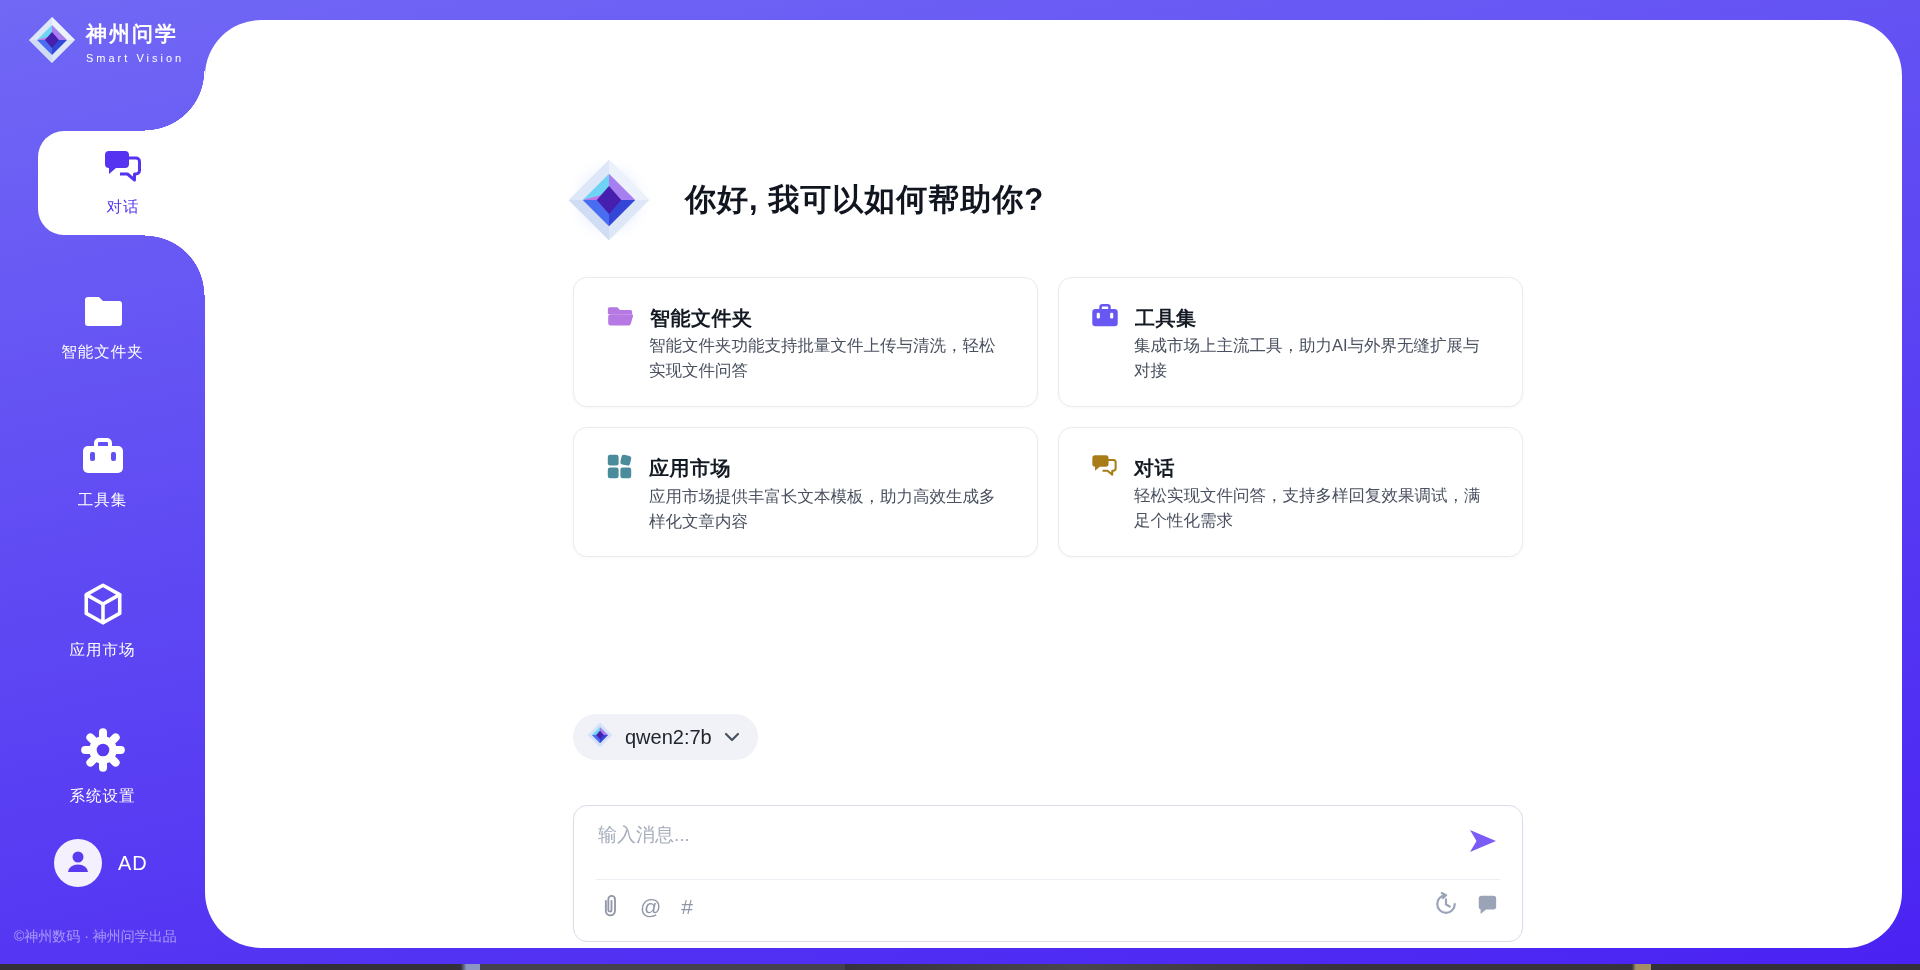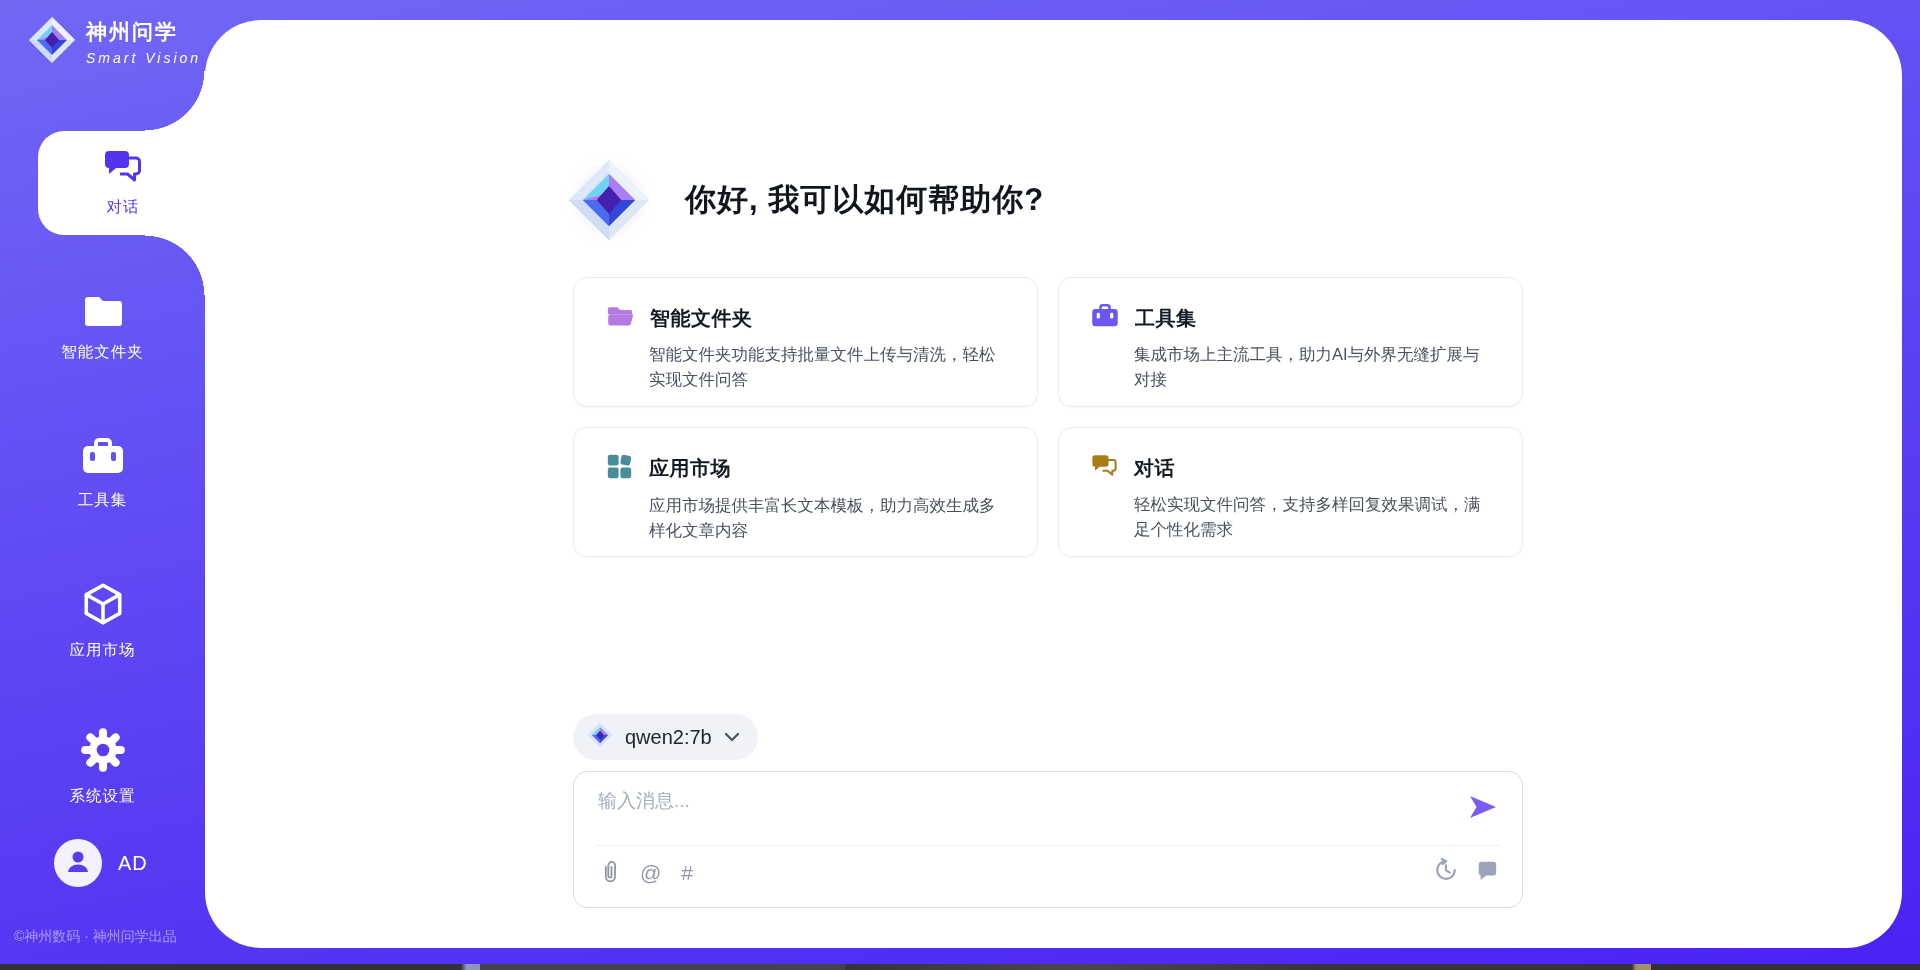--- a/index.html
+++ b/index.html
@@ -18,21 +18,21 @@
     background:linear-gradient(90deg,#34303a 0%,#34303a 24%,#8c96c0 24.3%,#8c96c0 25%,
       #454250 25%,#454250 44%,#37333d 44%,#4a4650 56%,#37333d 70%,#37333d 85%,
       #a29064 85.2%,#a29064 86%,#34303a 86%,#34303a 100%); }
 
   
   .sidebar { position:absolute; left:0; top:0; width:205px; height:100%; z-index:2; }
 
   .brand { position:absolute; left:28px; top:16px; display:flex; align-items:center; gap:10px; }
   .brand-texts { display:flex; flex-direction:column; }
   .brand-name { color:#fff; font-size:21px; font-weight:bold; letter-spacing:2px; white-space:nowrap; }
-  .brand-sub  { color:#fff; font-size:14px; letter-spacing:3px; margin-top:4px; white-space:nowrap;font-style:italic; }
+  .brand-sub  { color:#fff; font-size:11px; letter-spacing:3px; margin-top:4px; white-space:nowrap; }
 
   .tab-active { position:absolute; left:38px; top:131px; width:170px; height:104px;
                 background:#fff; border-radius:26px 0 0 26px; z-index:3;
                 display:flex; flex-direction:column; align-items:center; justify-content:center;
                 gap:7px; cursor:pointer; }
   .tab-active .nav-label { color:#5533f0; }
   .flare { position:absolute; left:145px; width:60px; height:60px; z-index:3; pointer-events:none; }
   .flare.top    { top:71px;  background:radial-gradient(circle 60px at 0px 0px,   rgba(255,255,255,0) 0 59px, #ffffff 59.5px); }
   .flare.bottom { top:235px; background:radial-gradient(circle 60px at 0px 60px,  rgba(255,255,255,0) 0 59px, #ffffff 59.5px); }
 
@@ -61,30 +61,30 @@
   .greet-logo svg { position:relative; }
   .greet-title { font-size:31px; font-weight:bold; color:#10151f; letter-spacing:1px; }
 
   
   .cards { position:absolute; left:573px; top:277px; width:952px; z-index:4;
            display:grid; grid-template-columns:465px 465px; column-gap:20px; row-gap:20px; }
   .card { height:130px; background:#fff; border:1px solid #e9ebf1; border-radius:14px;
           padding:25px 28px 0 32px; cursor:pointer; box-shadow:0 1px 3px rgba(30,40,80,.04); }
   .card-head { display:flex; align-items:center; gap:16px; }
   .card-title { font-size:20px; font-weight:bold; color:#141a23; letter-spacing:.5px; }
-  .card-desc { margin:9px 0 0 43px; font-size:16.5px; color:#49505f; line-height:1.5; }
+  .card-desc { margin:0 0 0 43px; font-size:16.5px; color:#49505f; line-height:1.5; }
 
   
   .model-pill { position:absolute; left:573px; top:714px; height:46px; z-index:4;
                 display:inline-flex; align-items:center; gap:12px; padding:0 18px 0 14px;
                 background:#f1f2f7; border-radius:23px; cursor:pointer; }
   .model-name { font-size:20px; color:#20252e; }
 
   
-  .composer { position:absolute; left:573px; top:771px; width:950px; height:137px; z-index:4;
+  .composer { position:absolute; left:573px; top:805px; width:950px; height:137px; z-index:4;
               background:#fff; border:1.5px solid #d9dde9; border-radius:14px; }
   .composer textarea { position:absolute; left:24px; top:16px; width:850px; height:46px;
               border:none; outline:none; resize:none; background:transparent;
               font-size:19px; color:#333a46; font-family:inherit; }
   .composer textarea::placeholder { color:#a6adbc; }
   .send-btn { position:absolute; right:22px; top:22px; width:32px; height:28px; cursor:pointer; }
   .comp-divider { position:absolute; left:22px; right:22px; top:73px; height:1px; background:#edeff4; }
   .tool-row { position:absolute; left:26px; top:86px; display:flex; align-items:center; gap:20px; }
   .txt-ic { font-size:21px; color:#8f96a8; cursor:pointer; line-height:26px; }
   .tool-ic { cursor:pointer; display:flex; align-items:center; }

